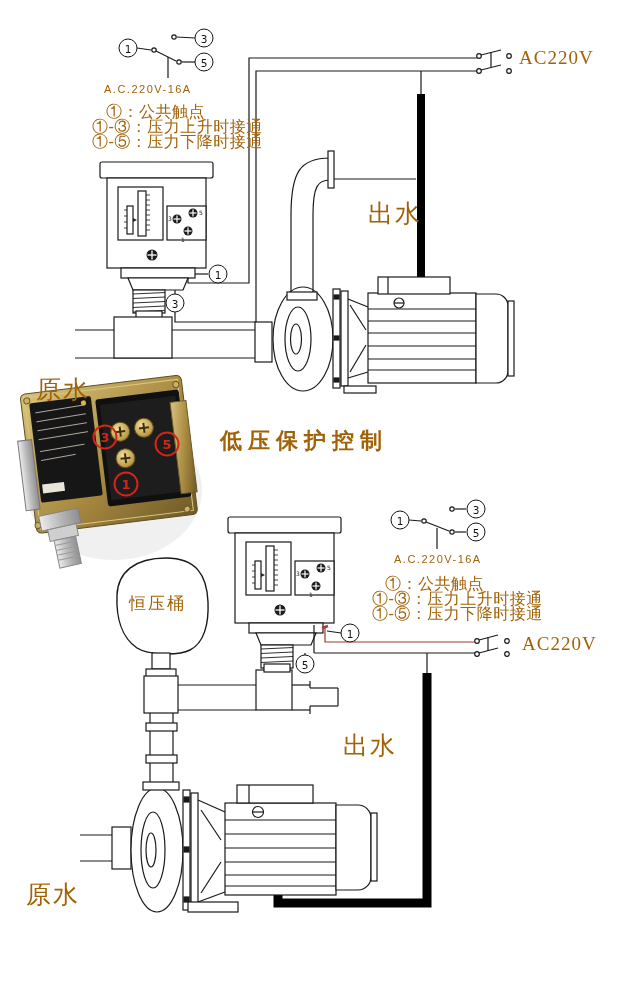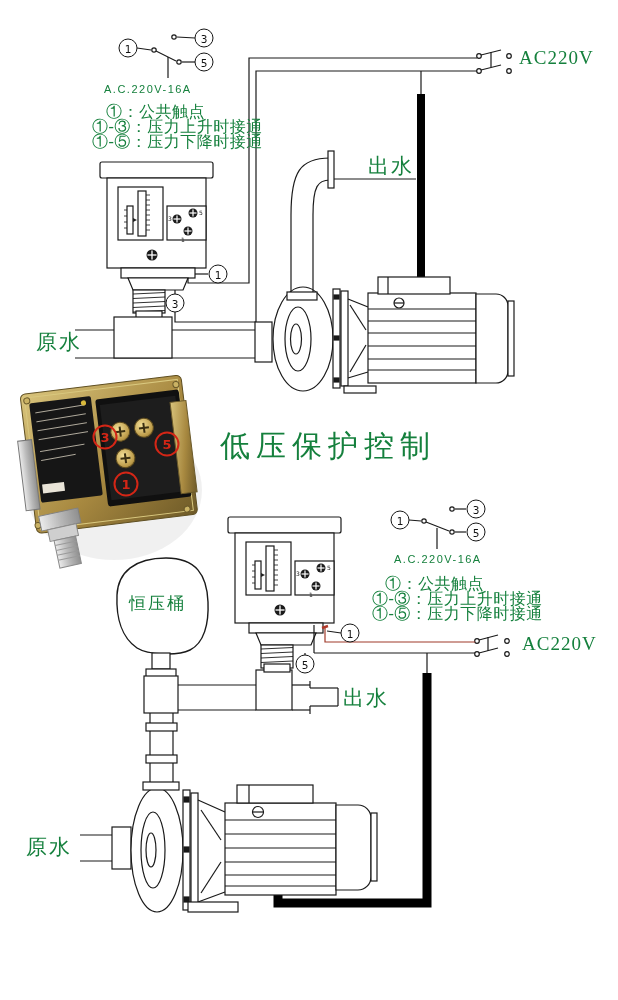--- a/index.html
+++ b/index.html
@@ -1,24 +1,24 @@
 <!DOCTYPE html>
 <html><head>
 <meta charset="utf-8">
 <style>
   html,body{margin:0;padding:0;background:#fff;}
   #page{position:relative;width:618px;height:1000px;background:#fff;overflow:hidden;
         font-family:"Liberation Serif","DejaVu Serif",serif;color:#111;}
   svg{position:absolute;left:0;top:0;}
-  .lbl{position:absolute;white-space:nowrap;color:#15803d;}
-  .big{font-size:21px;letter-spacing:2px;}
+  .lbl{position:absolute;white-space:nowrap;color:#a16207;}
+  .big{font-size:25px;letter-spacing:2px;margin-top:45px;}
   .legend{font-size:16px;letter-spacing:0.5px;}
   .rating{font-size:11px;letter-spacing:1.5px;font-family:Liberation Sans, sans-serif;}
   .power{font-size:19px;letter-spacing:1px;}
-  .title{font-size:30px;letter-spacing:6px;font-weight:400;}
+  .title{font-size:22px;letter-spacing:6px;font-weight:700;}
   .circ{position:absolute;display:flex;align-items:center;justify-content:center;
         width:17px;height:17px;border:1.2px solid #151515;border-radius:50%;
         background:#fff;font:10.5px "DejaVu Sans",sans-serif;color:#111;
         transform:translate(-50%,-50%);}
   .circ-red{width:21px;height:21px;border:2.2px solid #d42616;color:#d42616;
         font-weight:bold;font-size:13px;background:transparent;}
   .tiny{position:absolute;font:6px "DejaVu Sans",sans-serif;color:#222;}
 </style>
 </head>
 <body>

